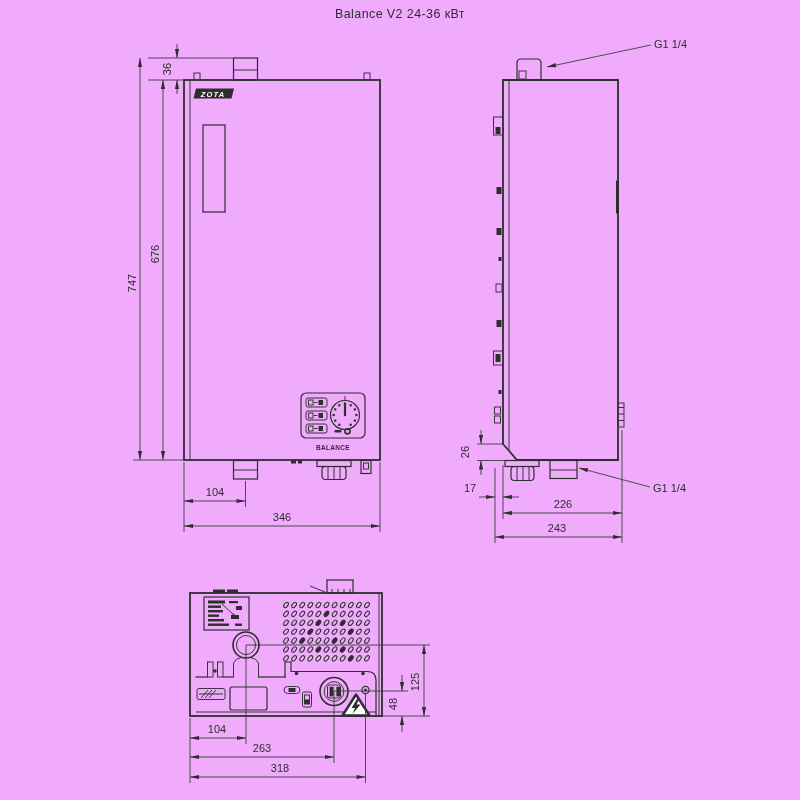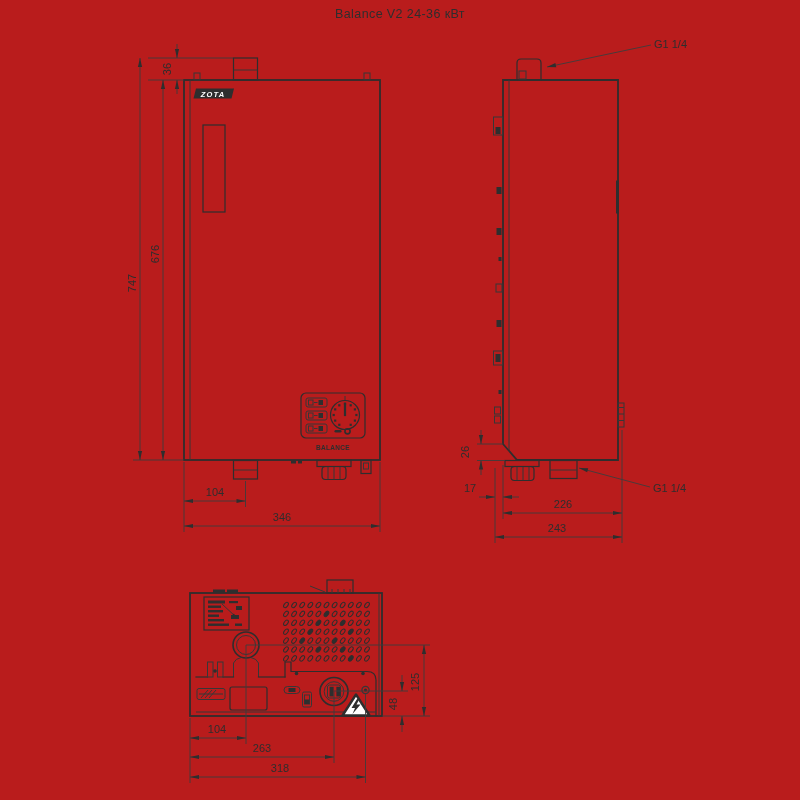--- a/index.html
+++ b/index.html
@@ -1,16 +1,16 @@
 <!DOCTYPE html>
 <html><head>
 <meta charset="utf-8">
 <style>
   html,body{margin:0;padding:0;background:#fbfbfb;}
-  .page{width:800px;height:800px;position:relative;background:#b91c1c;overflow:hidden;}
+  .page{width:800px;height:800px;position:relative;background:#f0abfc;overflow:hidden;}
   svg{display:block;}
   
   .t{stroke:#2e2e2e;stroke-width:1.8;fill:none;stroke-linejoin:miter;stroke-linecap:square;}
   
   .m{stroke:#2e2e2e;stroke-width:1.2;fill:none;stroke-linecap:square;}
   
   .n{stroke:#373737;stroke-width:1;fill:none;}
   
   .d{stroke:#3d3d3d;stroke-width:0.9;fill:none;}
   

